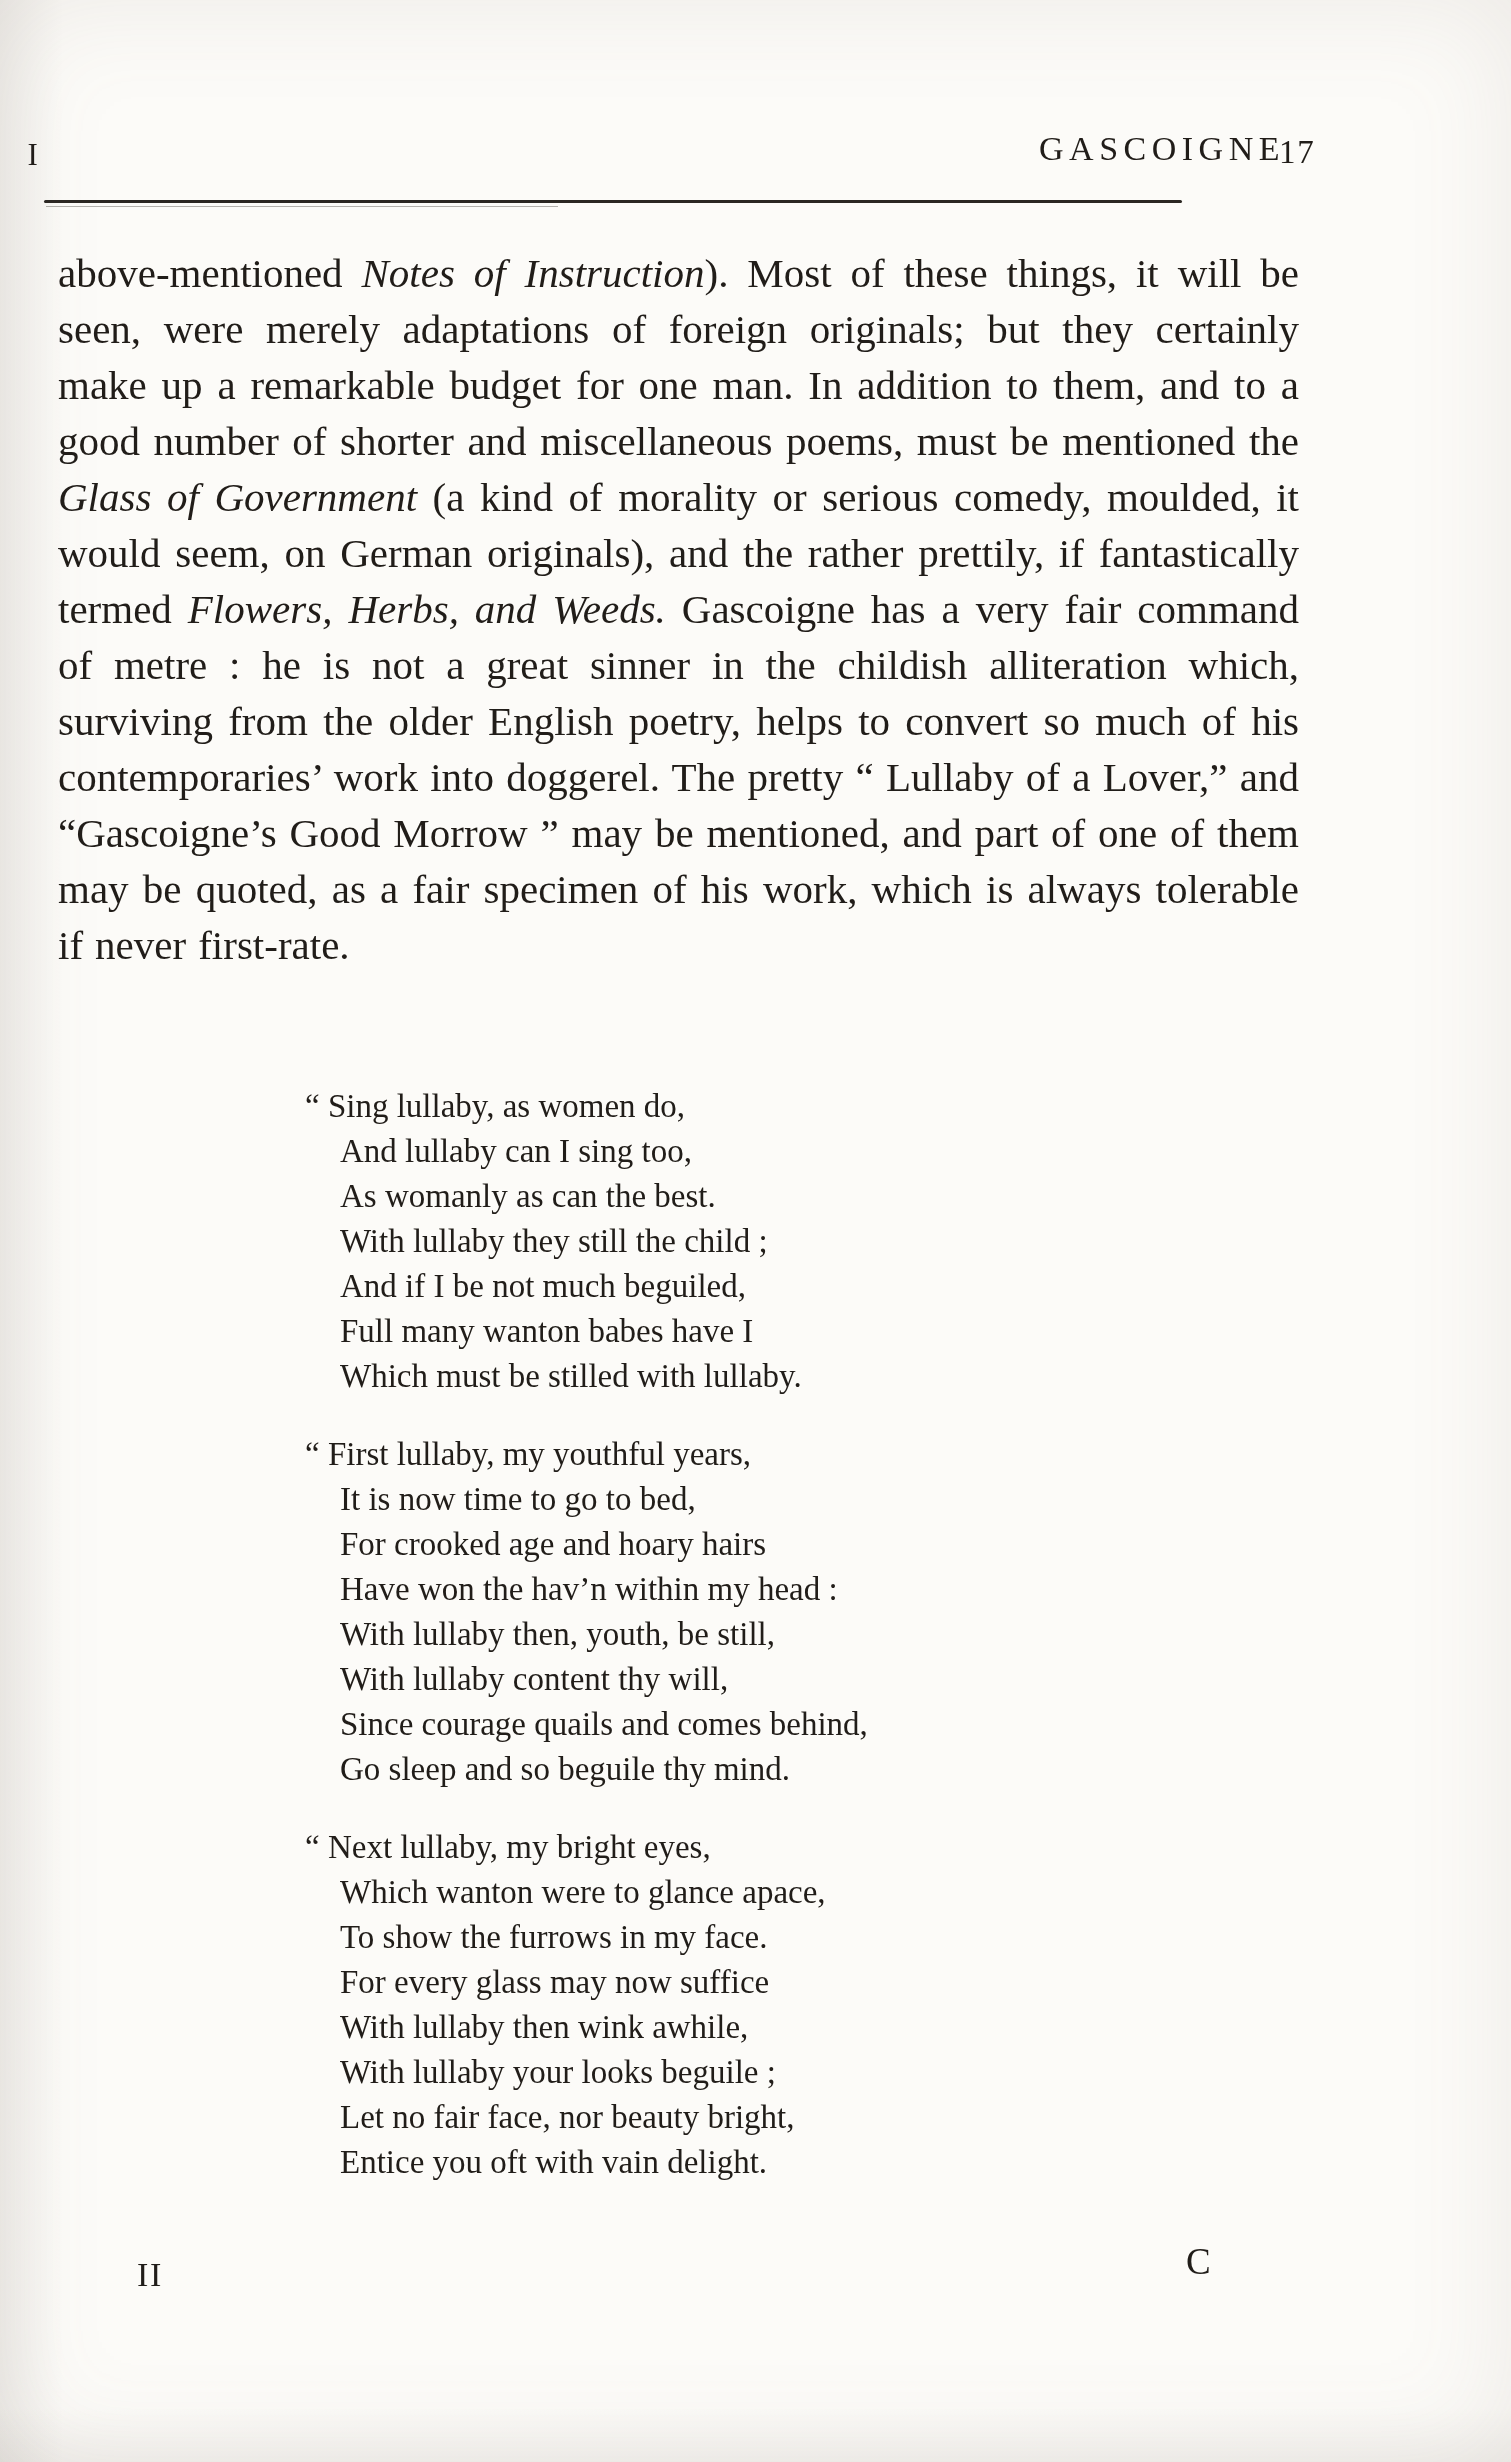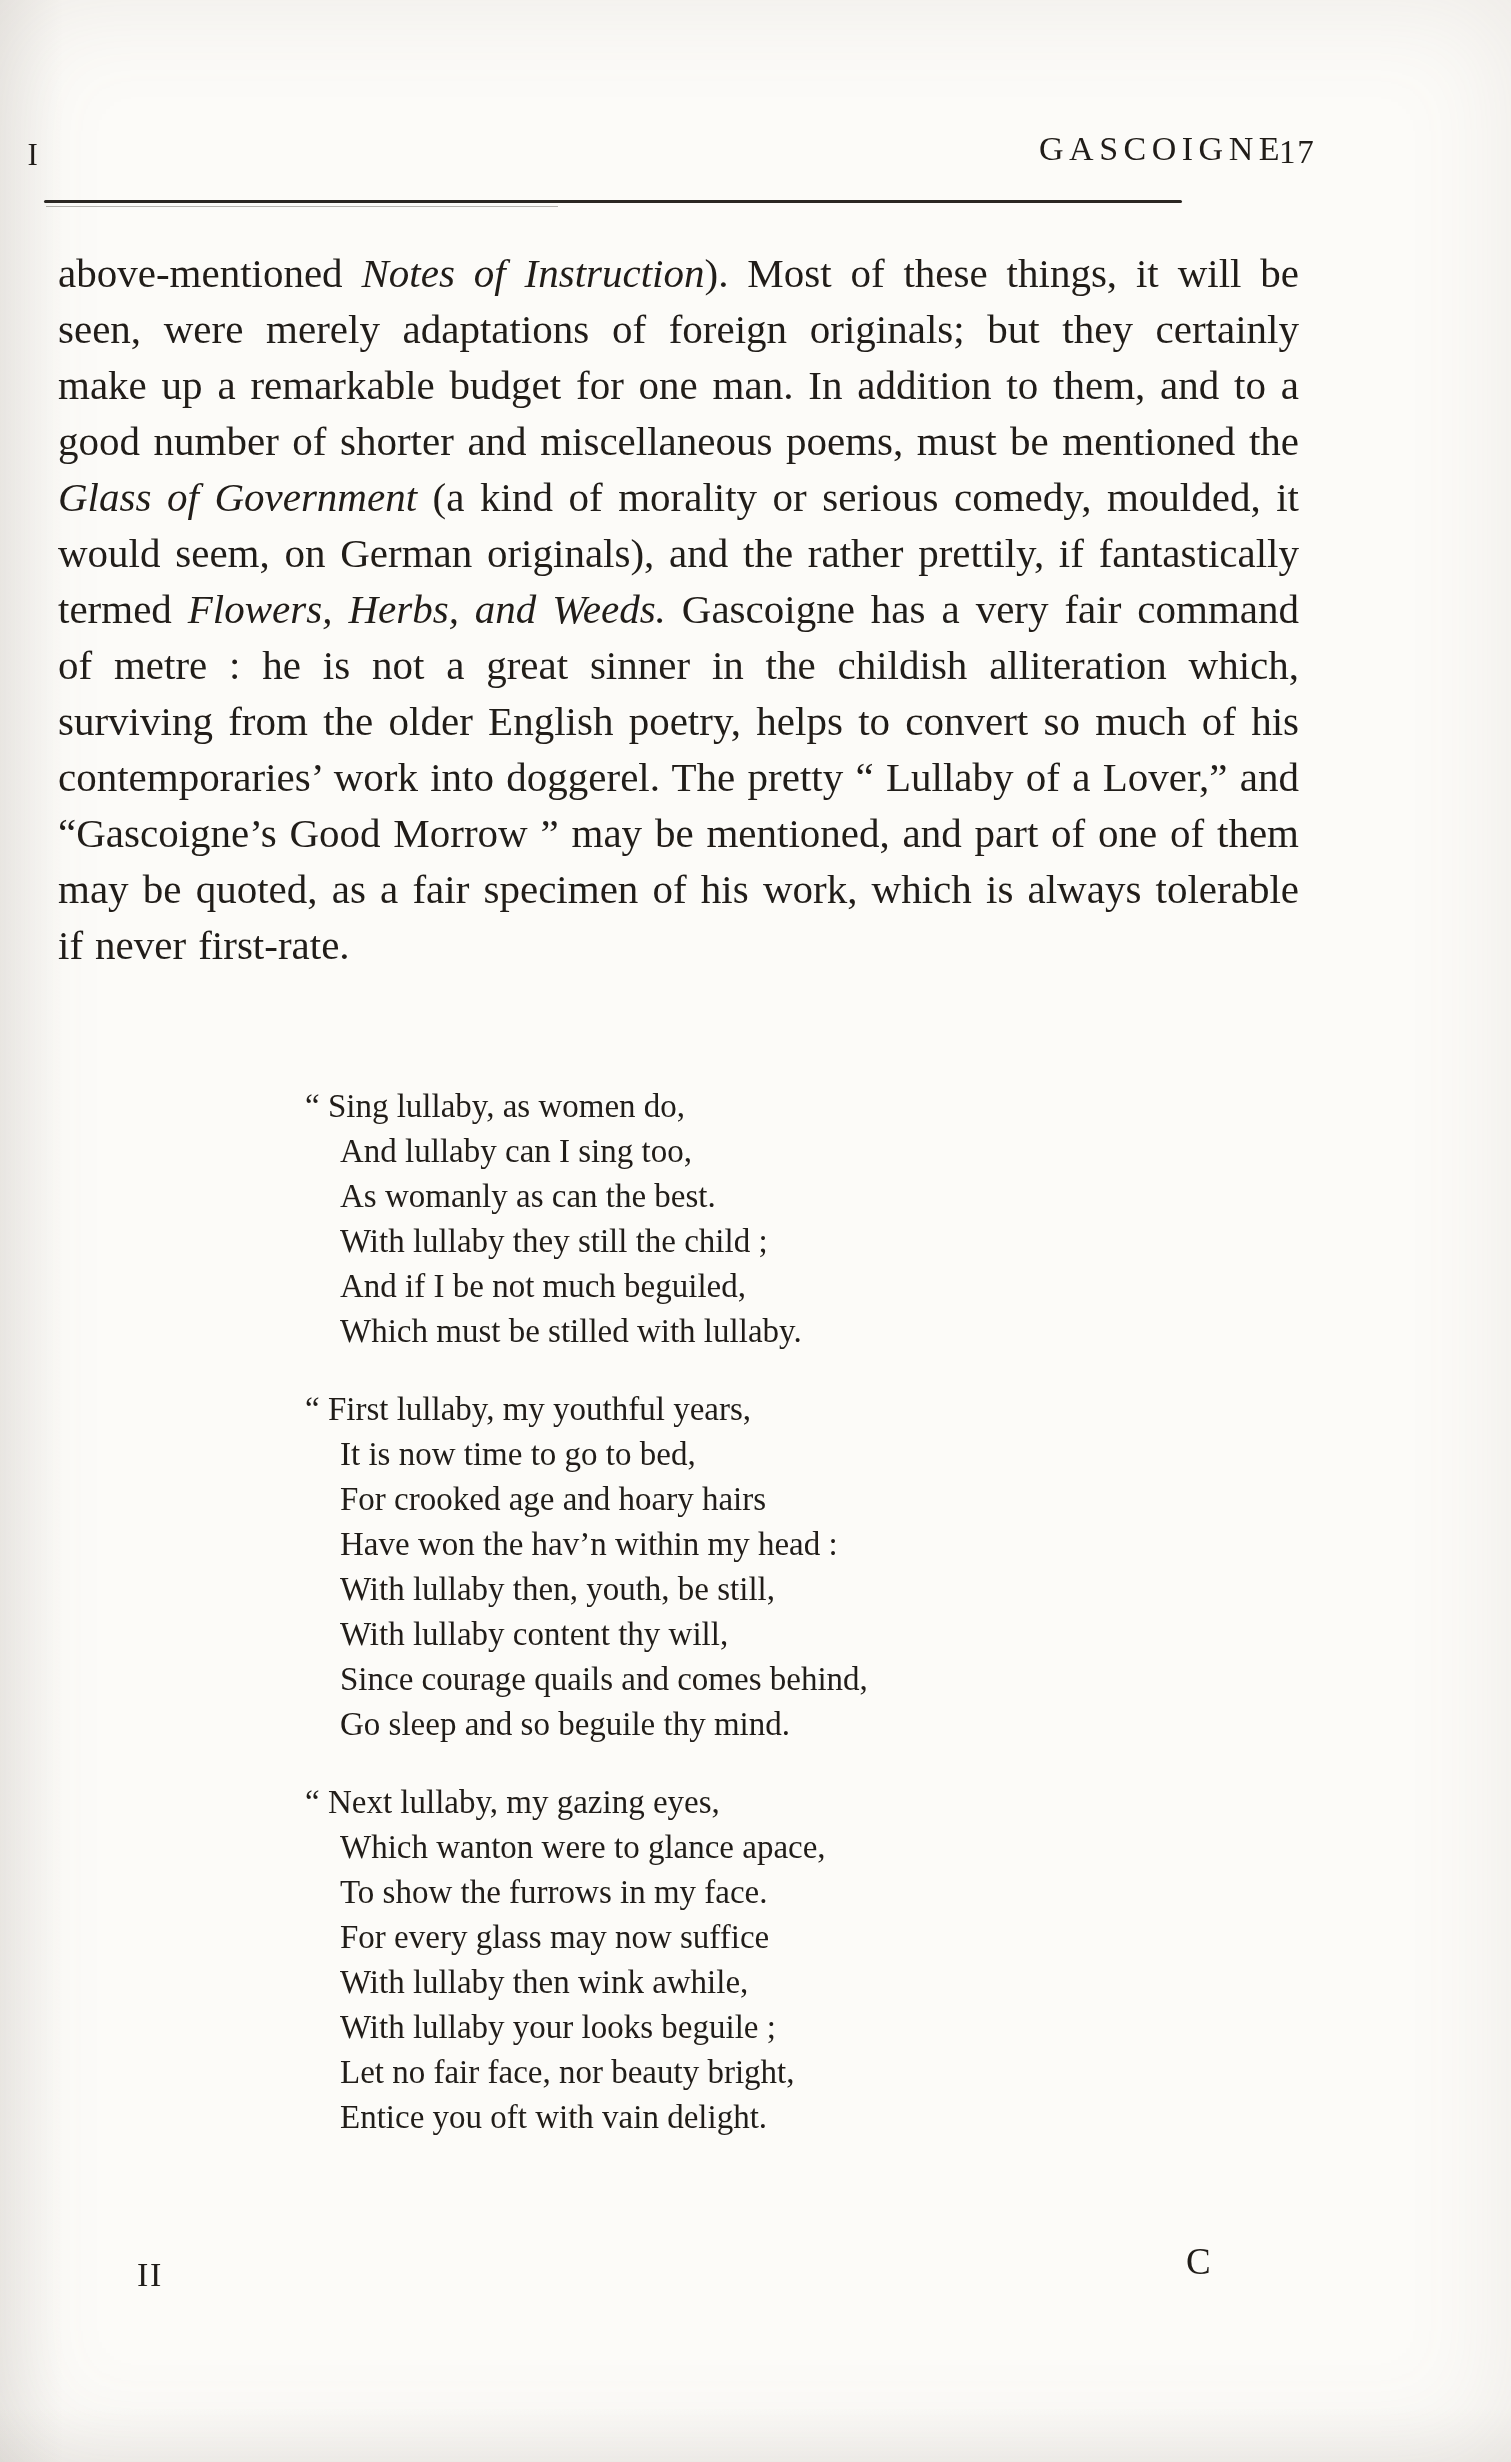--- a/index.html
+++ b/index.html
@@ -105,36 +105,37 @@
   <p class="prose"><span>above-mentioned </span><span class="italic">Notes of Instruction</span><span>).  Most of these things, it will be seen, were merely adaptations of foreign originals; but they certainly make up a remarkable budget for one man.  In addition to them, and to a good number of shorter and miscellaneous poems, must be mentioned the </span><span class="italic">Glass of Government</span><span> (a kind of morality or serious comedy, moulded, it would seem, on German originals), and the rather prettily, if fantastically termed </span><span class="italic">Flowers, Herbs, and Weeds.</span><span>  Gascoigne has a very fair command of metre : he is not a great sinner in the childish alliteration which, surviving from the older English poetry, helps to convert so much of his contemporaries’ work into doggerel.  The pretty “ Lullaby of a Lover,” and “Gascoigne’s Good Morrow ” may be mentioned, and part of one of them may be quoted, as a fair specimen of his work, which is always tolerable if never first-rate.</span></p>
 
   <div class="poem">
 
     <div class="stanza">
       <div class="poem-line first">“ Sing lullaby, as women do,</div>
       <div class="poem-line">And lullaby can I sing too,</div>
       <div class="poem-line">As womanly as can the best.</div>
       <div class="poem-line">With lullaby they still the child ;</div>
       <div class="poem-line">And if I be not much beguiled,</div>
+      <div class="poem-line">Full many wanton babes have I</div>
       <div class="poem-line">Which must be stilled with lullaby.</div>
     </div>
 
     <div class="stanza">
       <div class="poem-line first">“ First lullaby, my youthful years,</div>
       <div class="poem-line">It is now time to go to bed,</div>
       <div class="poem-line">For crooked age and hoary hairs</div>
       <div class="poem-line">Have won the hav’n within my head :</div>
       <div class="poem-line">With lullaby then, youth, be still,</div>
       <div class="poem-line">With lullaby content thy will,</div>
       <div class="poem-line">Since courage quails and comes behind,</div>
       <div class="poem-line">Go sleep and so beguile thy mind.</div>
     </div>
 
     <div class="stanza">
-      <div class="poem-line first">“ Next lullaby, my gazing eyes,</div>
+      <div class="poem-line first">“ Next lullaby, my bright eyes,</div>
       <div class="poem-line">Which wanton were to glance apace,</div>
       <div class="poem-line">To show the furrows in my face.</div>
       <div class="poem-line">For every glass may now suffice</div>
       <div class="poem-line">With lullaby then wink awhile,</div>
       <div class="poem-line">With lullaby your looks beguile ;</div>
       <div class="poem-line">Let no fair face, nor beauty bright,</div>
       <div class="poem-line">Entice you oft with vain delight.</div>
     </div>
 
   </div>

